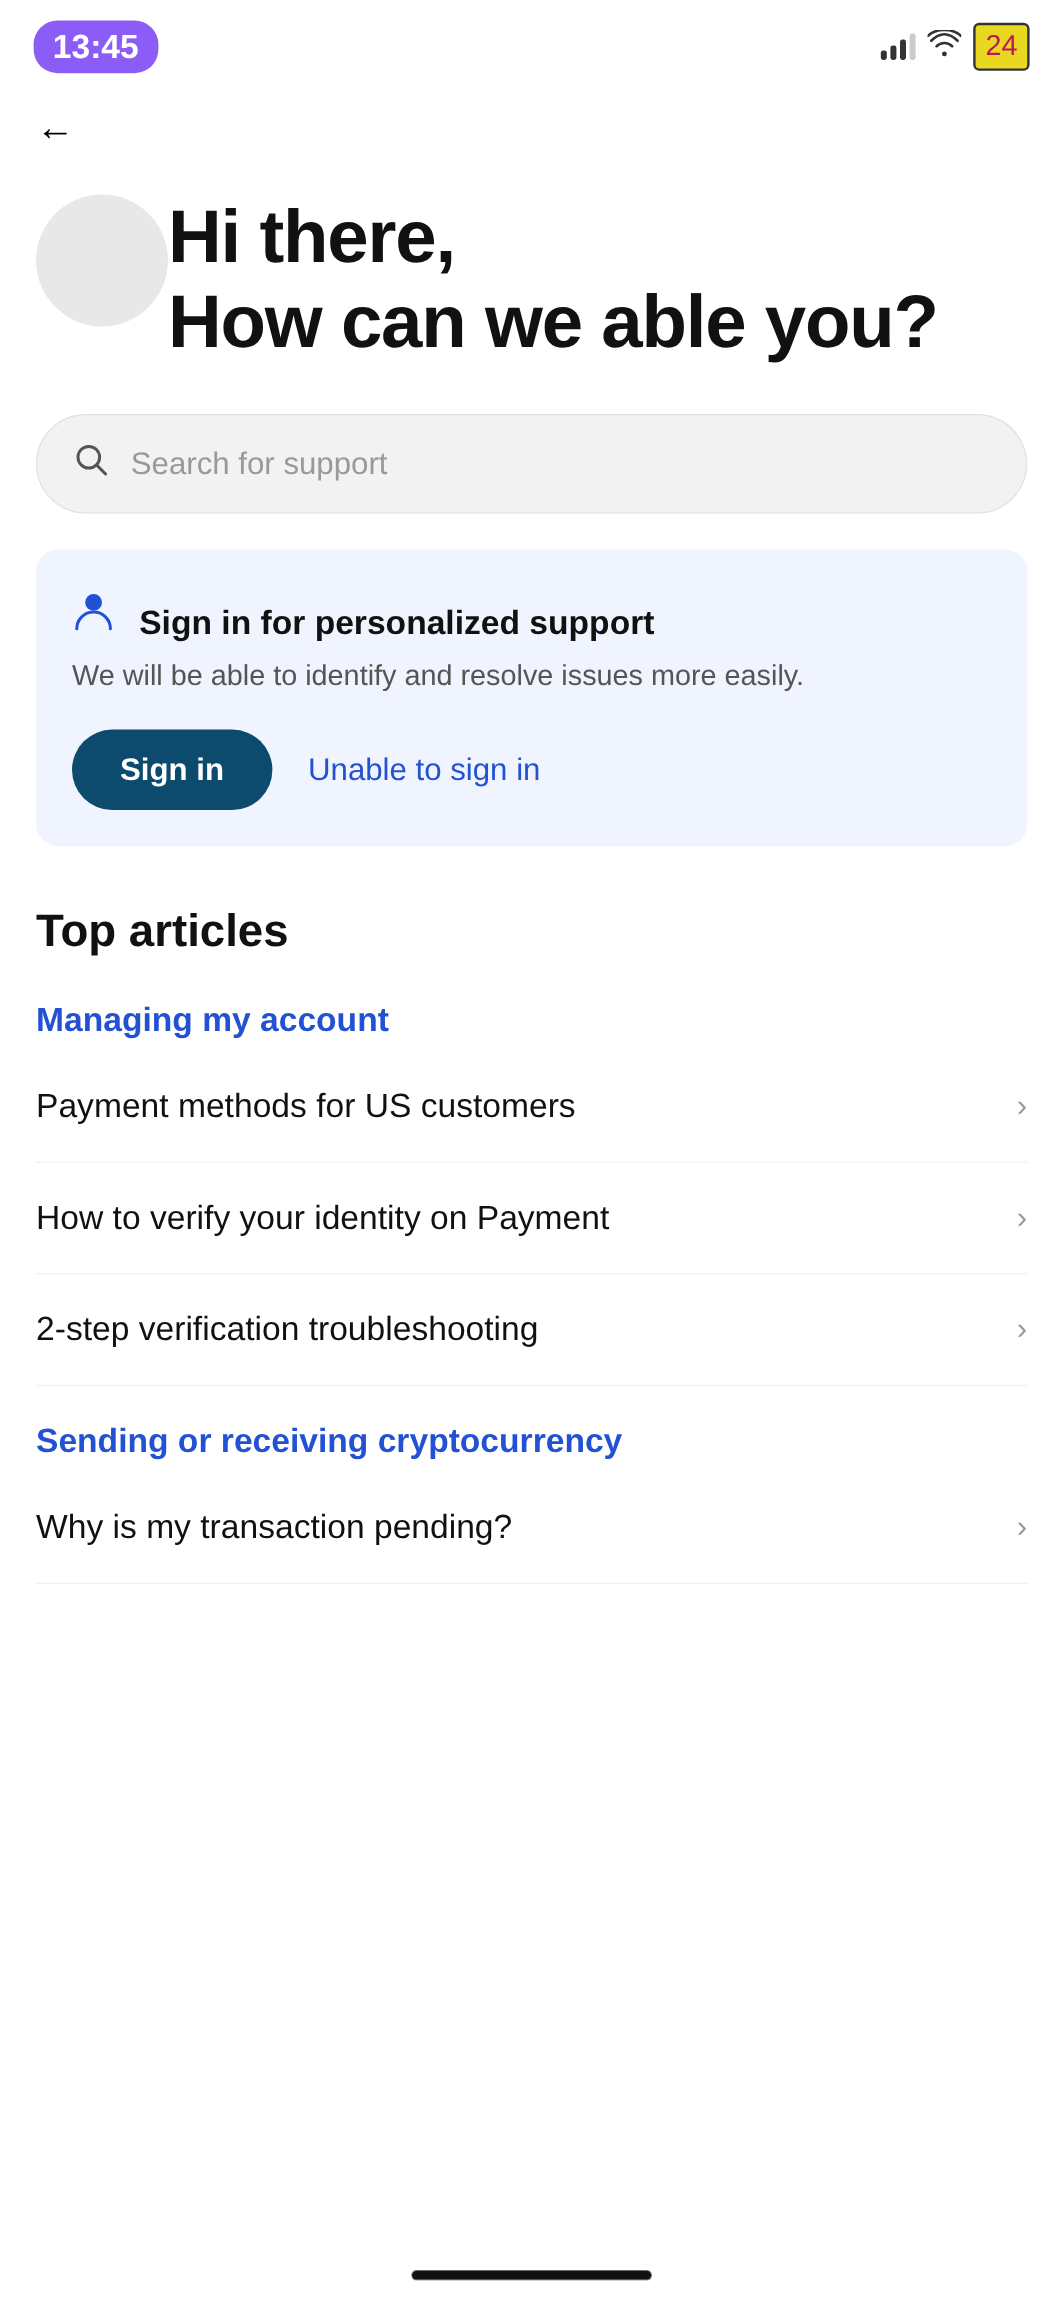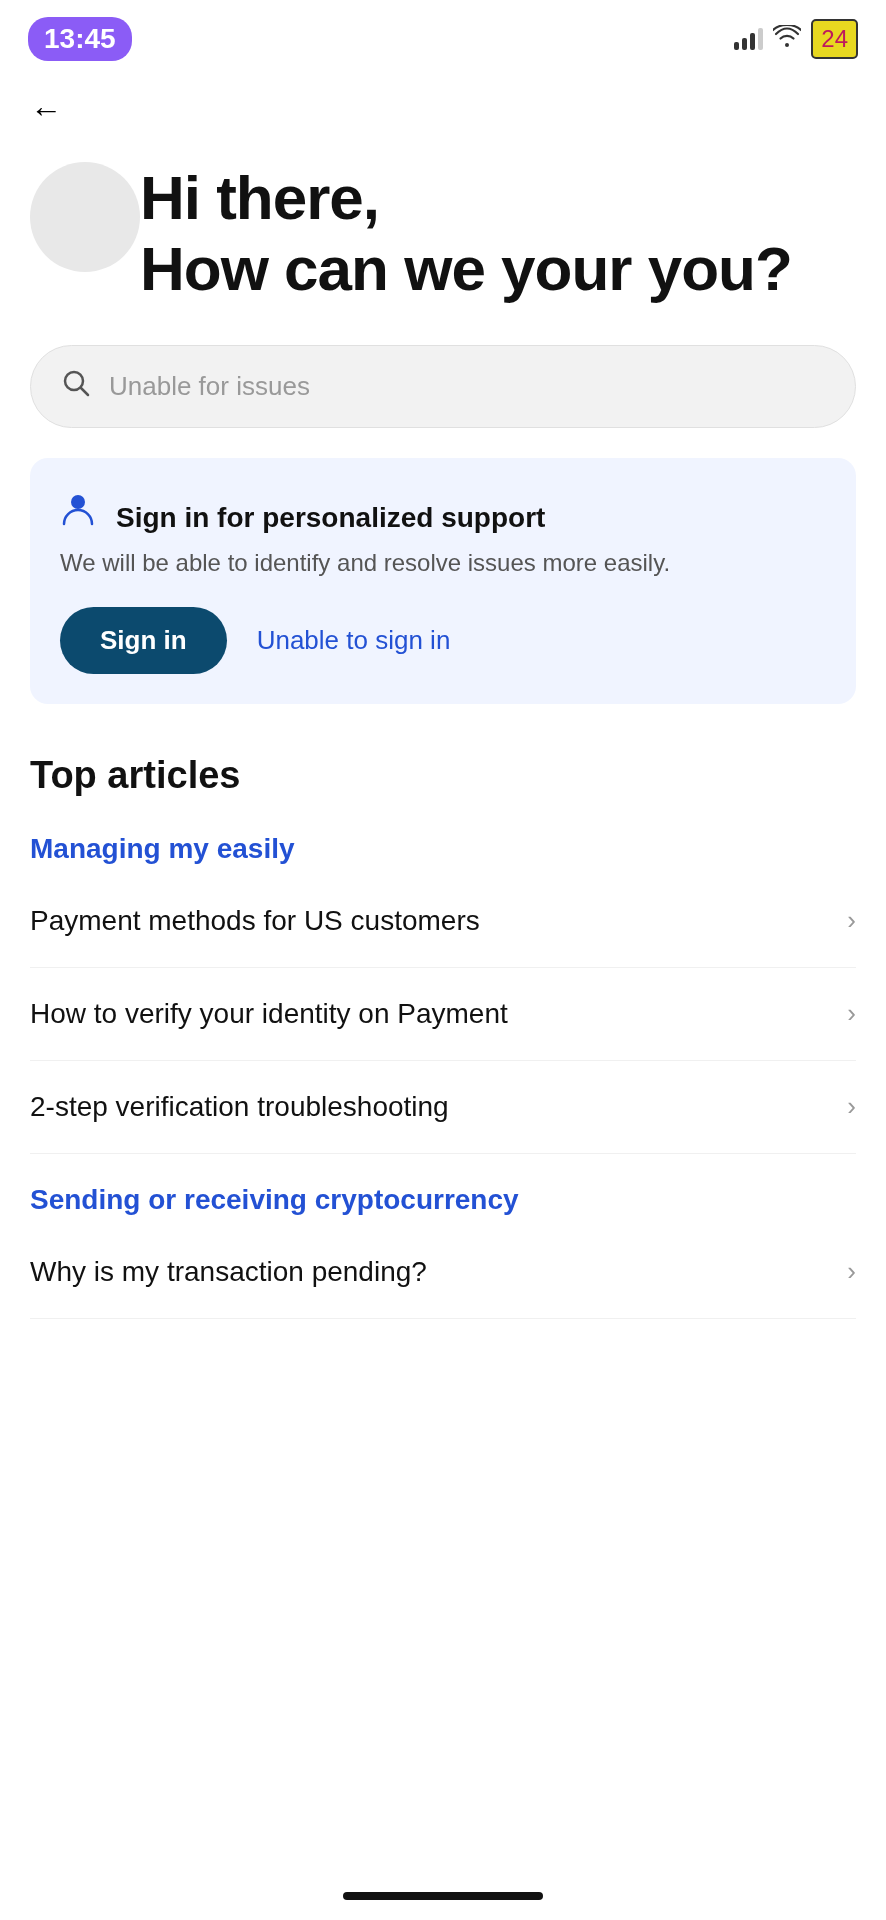--- a/index.html
+++ b/index.html
@@ -290,34 +290,34 @@
 
 <div class="back-btn">
   <span class="back-arrow">←</span>
 </div>
 
 <div class="hero-section">
   <div class="avatar-circle"></div>
   <div class="hero-text">
     <div class="hero-title">
       <span>Hi there,</span><br>
-      <span>How can we your you?</span>
+      <span>How can we able you?</span>
     </div>
   </div>
 </div>
 
 <div class="search-container">
   <div class="search-bar">
     <span class="search-icon-wrap">
       <svg width="30" height="30" viewBox="0 0 30 30" fill="none">
         <circle cx="13" cy="13" r="9" stroke="#555" stroke-width="2.5"></circle>
         <line x1="20" y1="20" x2="27" y2="27" stroke="#555" stroke-width="2.5" stroke-linecap="round"></line>
       </svg>
     </span>
-    <span class="search-input-text">Unable for issues</span>
+    <span class="search-input-text">Search for support</span>
   </div>
 </div>
 
 <div class="signin-card">
   <div class="signin-card-header">
     <span class="person-icon">
       <svg width="36" height="36" viewBox="0 0 36 36" fill="none">
         <circle cx="18" cy="12" r="7" fill="#2351d4"></circle>
         <path d="M4 34c0-7.7 6.3-14 14-14s14 6.3 14 14" stroke="#2351d4" stroke-width="2.5" fill="none" stroke-linecap="round"></path>
       </svg>
@@ -328,21 +328,21 @@
   <div class="signin-actions">
     <button class="signin-btn">Sign in</button>
     <a class="unable-link">Unable to sign in</a>
   </div>
 </div>
 
 <div class="articles-section">
   <div class="section-main-title">Top articles</div>
 
   <div class="category-group">
-    <div class="category-title">Managing my easily</div>
+    <div class="category-title">Managing my account</div>
 
     <div class="article-item">
       <span class="article-text">Payment methods for US customers</span>
       <span class="chevron-right">›</span>
     </div>
 
     <div class="article-item">
       <span class="article-text">How to verify your identity on Payment</span>
       <span class="chevron-right">›</span>
     </div>

